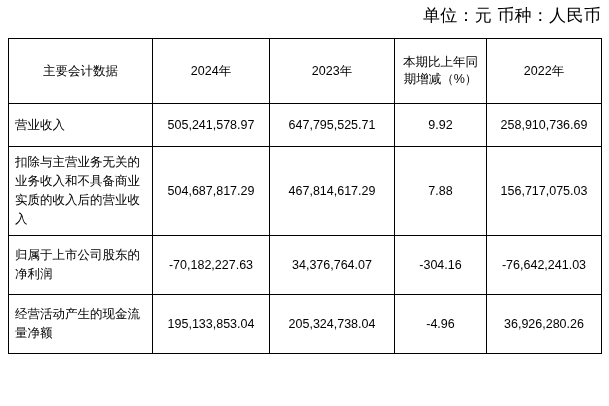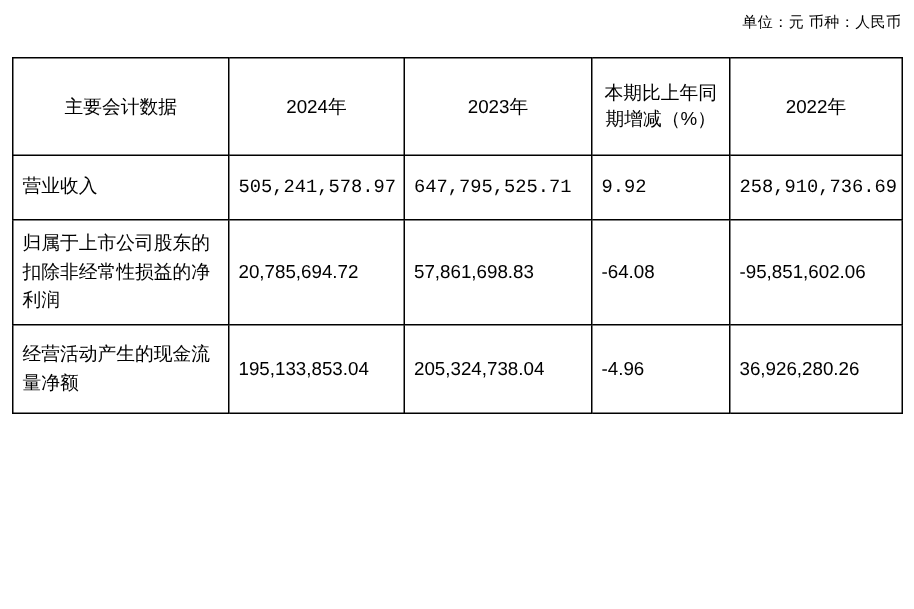--- a/index.html
+++ b/index.html
@@ -15,21 +15,21 @@
     overflow: hidden;
   }
   .page {
     width: 609px;
     height: 406px;
     position: relative;
     box-sizing: border-box;
   }
   .unit-line {
     text-align: right;
-    font-size: 10px;
+    font-size: 17px;
     padding: 6px 8px 0 16px;
     height: 22px;
     line-height: 20px;
     letter-spacing: 0.3px;
   }
   table.fin {
     border-collapse: collapse;
     width: 593px;
     margin: 10px 0 0 8px;
     table-layout: fixed;
@@ -49,25 +49,26 @@
   thead td {
     text-align: center;
     height: 52px;
     line-height: 17px;
   }
   tbody td.label {
     text-align: left;
     line-height: 19px;
   }
   tbody td.num {
+    text-align: center;
     line-height: 19px;
   }
   tr.r-tall td { height: 74px; }
   tr.r-mid td { height: 46px; }
-  tr.r-short td { height: 30px; font-family: Liberation Mono, monospace; }
+  tr.r-short td { height: 30px; }
 </style>
 </head>
 <body>
 
 <div class="page">
 
   <div class="unit-line">单位：元  币种：人民币</div>
 
   <table class="fin">
     <colgroup>
@@ -87,26 +88,33 @@
       </tr>
     </thead>
     <tbody>
       <tr class="r-short">
         <td class="label">营业收入</td>
         <td class="num">505,241,578.97</td>
         <td class="num">647,795,525.71</td>
         <td class="num">9.92</td>
         <td class="num">258,910,736.69</td>
       </tr>
+      <tr class="r-tall">
+        <td class="label">扣除与主营业务无关的业务收入和不具备商业实质的收入后的营业收入</td>
+        <td class="num">504,687,817.29</td>
+        <td class="num">467,814,617.29</td>
+        <td class="num">7.88</td>
+        <td class="num">156,717,075.03</td>
+      </tr>
       <tr class="r-mid">
-        <td class="label">归属于上市公司股东的扣除非经常性损益的净利润</td>
-        <td class="num">20,785,694.72</td>
-        <td class="num">57,861,698.83</td>
-        <td class="num">-64.08</td>
-        <td class="num">-95,851,602.06</td>
+        <td class="label">归属于上市公司股东的净利润</td>
+        <td class="num">-70,182,227.63</td>
+        <td class="num">34,376,764.07</td>
+        <td class="num">-304.16</td>
+        <td class="num">-76,642,241.03</td>
       </tr>
       <tr class="r-mid">
         <td class="label">经营活动产生的现金流量净额</td>
         <td class="num">195,133,853.04</td>
         <td class="num">205,324,738.04</td>
         <td class="num">-4.96</td>
         <td class="num">36,926,280.26</td>
       </tr>
     </tbody>
   </table>

